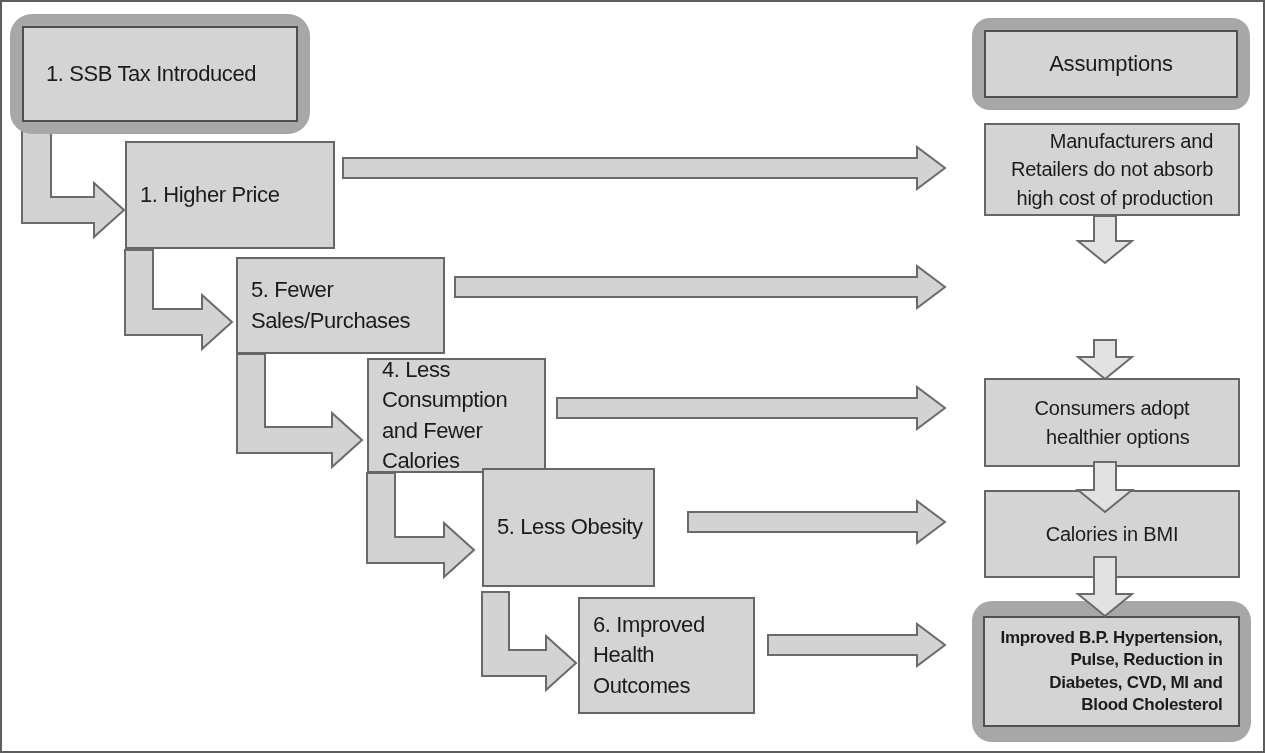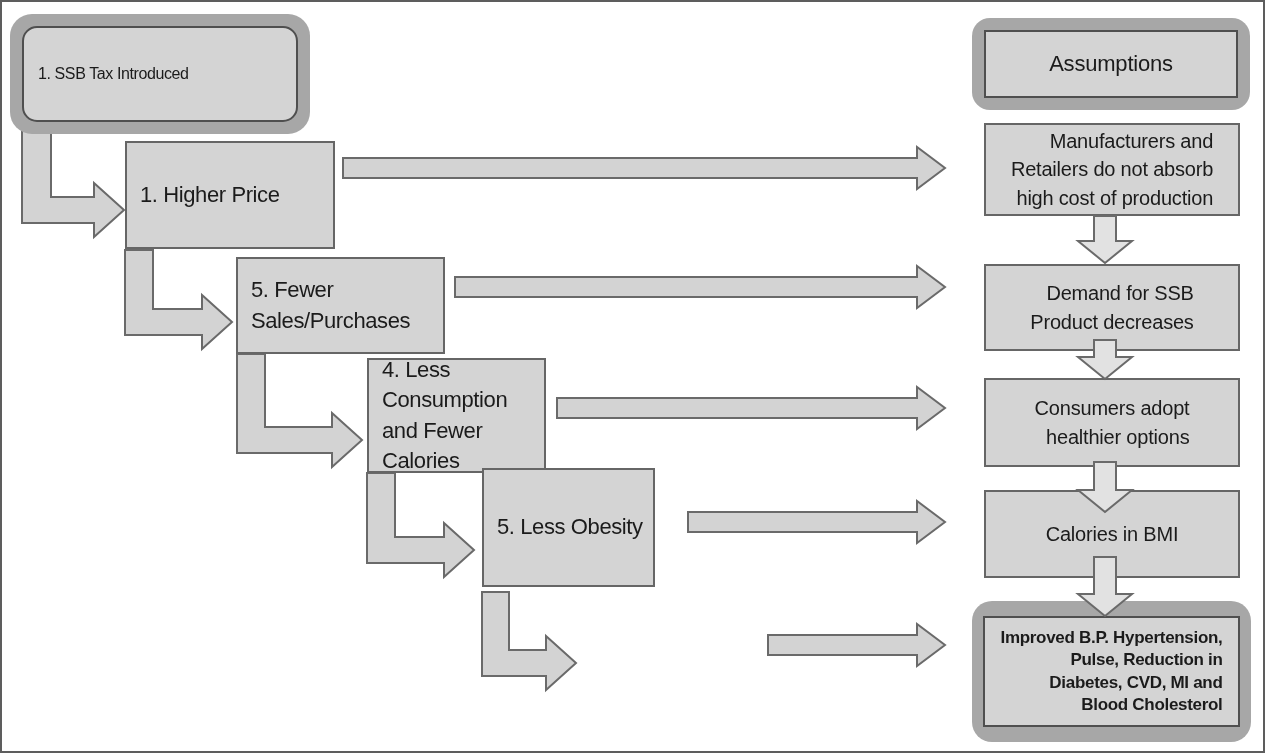--- a/index.html
+++ b/index.html
@@ -21,21 +21,21 @@
     position:absolute;z-index:2;background:var(--box-fill);border:2px solid var(--box-border);
     display:flex;box-sizing:border-box;
   }
   .lbox{align-items:center;padding:4px 8px 4px 13px;font-size:22px;line-height:1.38;letter-spacing:-0.4px;}
   .rbox{align-items:center;justify-content:center;text-align:right;font-size:20px;line-height:1.42;padding:4px 8px;letter-spacing:-0.2px;}
   .band{position:absolute;z-index:2;background:var(--band);box-sizing:border-box;padding:12px;}
   .band .inner{
     width:100%;height:100%;background:var(--box-fill);border:2px solid var(--band-inner-border);
     display:flex;box-sizing:border-box;
   }
-  .inner.left{align-items:center;padding:4px 8px 4px 14px;font-size:16px;letter-spacing:-0.4px;border-radius:15px;}
+  .inner.left{align-items:center;padding:4px 8px 4px 22px;font-size:22px;letter-spacing:-0.4px;}
   .inner.center{align-items:center;justify-content:center;text-align:center;font-size:22px;letter-spacing:-0.2px;}
   .inner.final{
     align-items:center;justify-content:center;text-align:right;
     font-size:17px;font-weight:bold;line-height:1.32;letter-spacing:-0.3px;padding:2px 6px;
   }
   .txt{white-space:pre-line;}
 </style>
 </head>
 <body>
 
@@ -89,34 +89,35 @@
   </div>
   <div class="lbox" style="left:367px;top:358px;width:179px;height:115px">
     <span class="txt">4. Less
 Consumption
 and Fewer
 Calories</span>
   </div>
   <div class="lbox" style="left:482px;top:468px;width:173px;height:119px">
     <span class="txt">5. Less Obesity</span>
   </div>
+  <div class="lbox" style="left:578px;top:597px;width:177px;height:117px">
+    <span class="txt">6. Improved
+Health
+Outcomes</span>
+  </div>
 
   <div class="band" style="left:972px;top:18px;width:278px;height:92px;border-radius:18px;">
     <div class="inner center">
       <span class="txt">Assumptions</span>
     </div>
   </div>
   <div class="rbox" style="left:984px;top:123px;width:256px;height:93px">
     <span class="txt">Manufacturers and
 Retailers do not absorb
 high cost of production</span>
-  </div>
-  <div class="rbox" style="left:984px;top:264px;width:256px;height:87px">
-    <span class="txt">Demand for SSB
-Product decreases</span>
   </div>
   <div class="rbox" style="left:984px;top:378px;width:256px;height:89px">
     <span class="txt">Consumers adopt
 healthier options</span>
   </div>
   <div class="rbox" style="left:984px;top:490px;width:256px;height:88px">
     <span class="txt">Calories in BMI</span>
   </div>
   <div class="band" style="left:972px;top:601px;width:279px;height:141px;border-radius:20px;padding:15px 11px">
     <div class="inner final">

